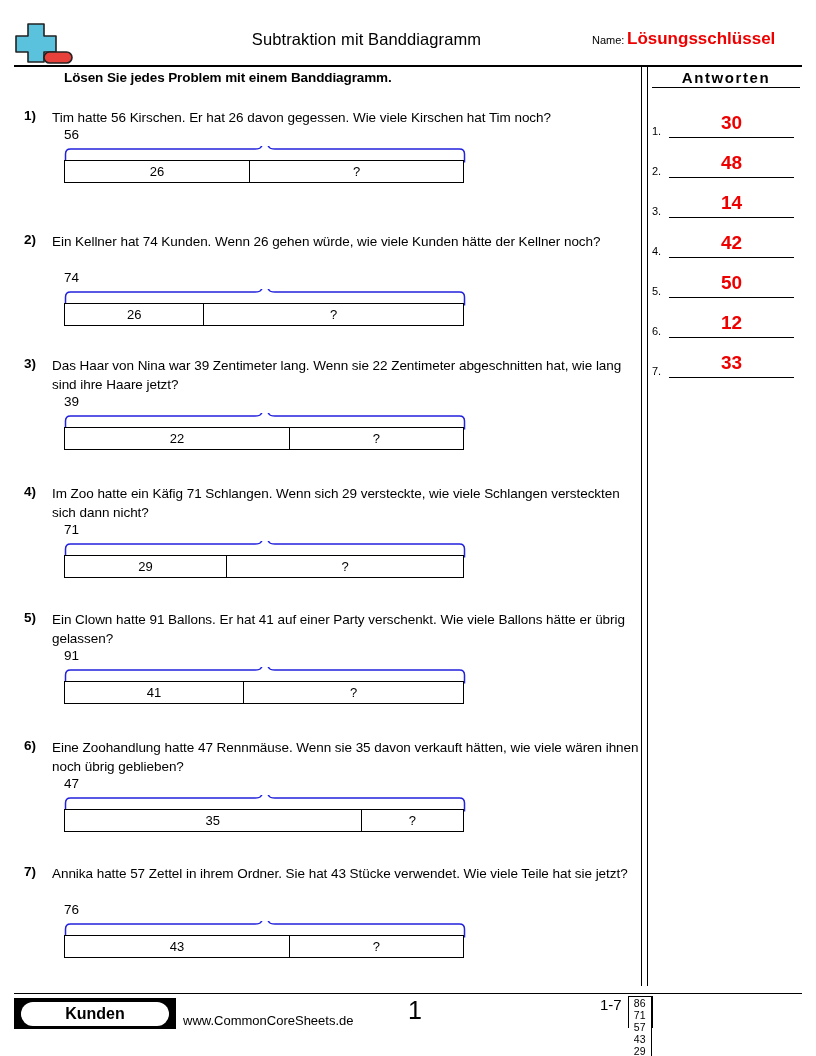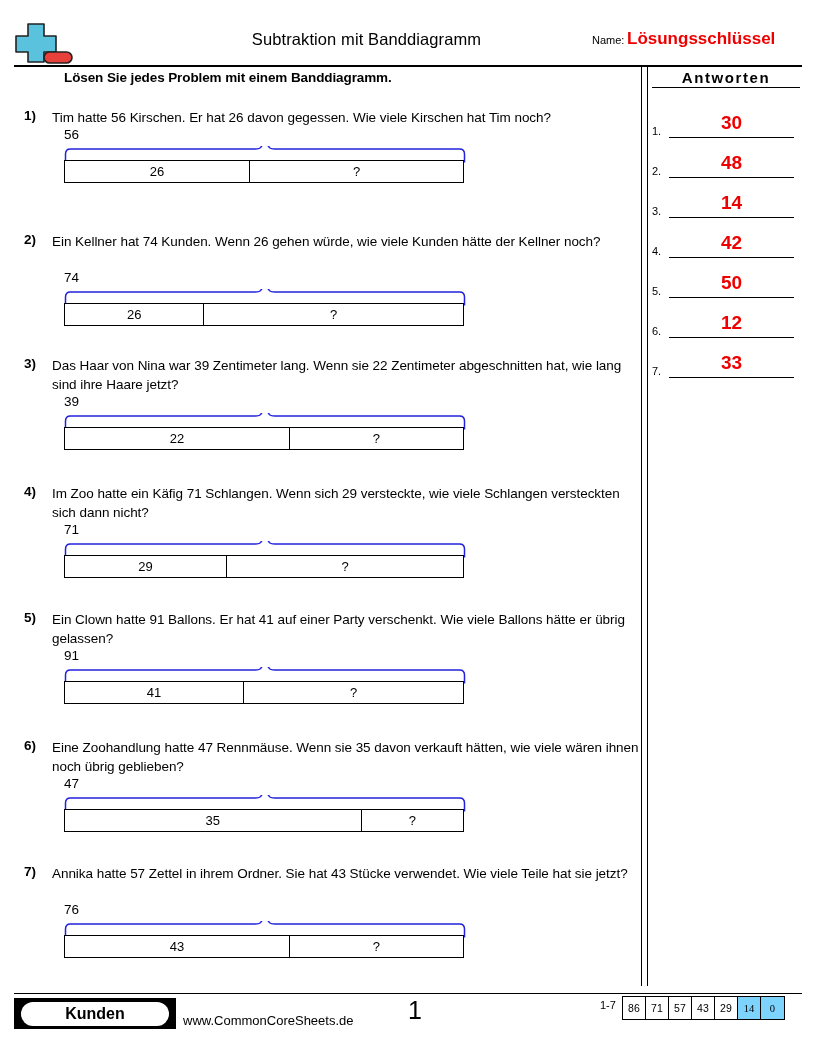--- a/index.html
+++ b/index.html
@@ -266,27 +266,28 @@
     top: 996px;
     height: 17px;
     display: flex;
     align-items: stretch;
     font-size: 10.5px;
   }
   .score-range {
     display: flex;
     align-items: center;
     padding-right: 6px;
-    font-size: 11px;
+    font-size: 15px;
   }
   .score-cells {
     display: flex;
     border: 1px solid #000;
     box-sizing: border-box;
-    height: 24px;
+    height: 32px;
+    flex-direction: column;
   }
   .score-cell {
     width: 23px;
     display: flex;
     align-items: center;
     justify-content: center;
     border-right: 1px solid #000;
     box-sizing: border-box;
     background: #fff;
   }

